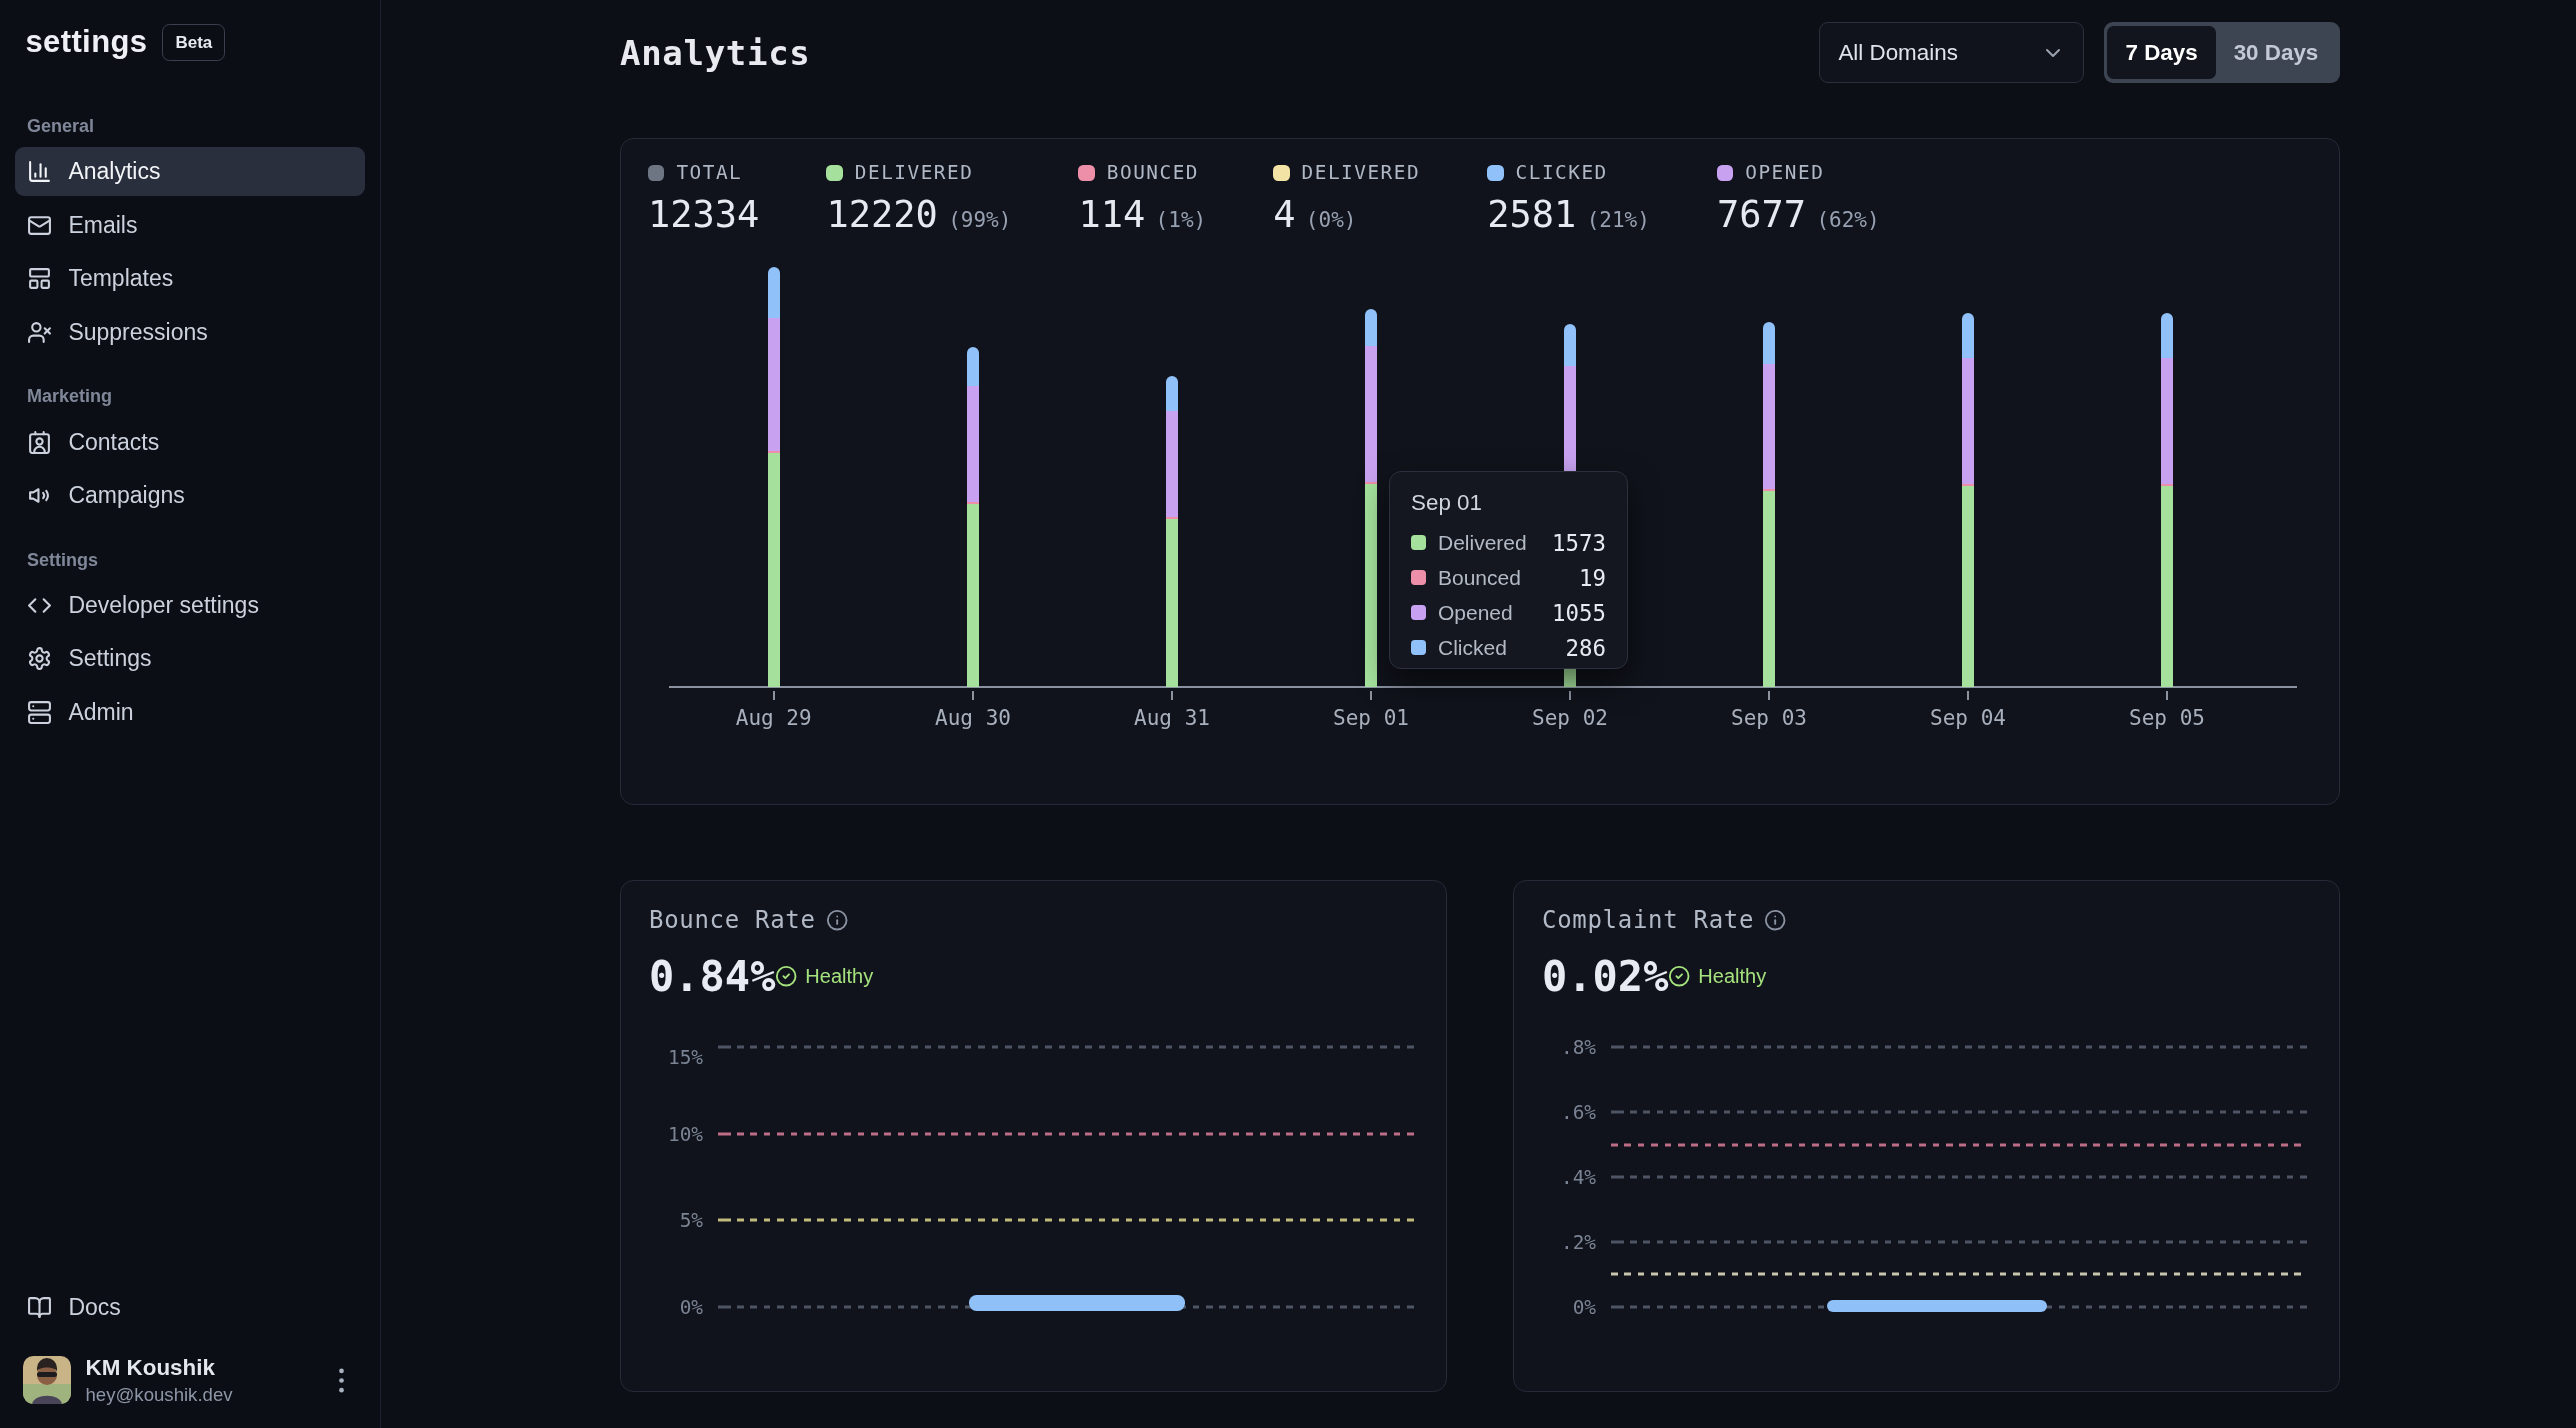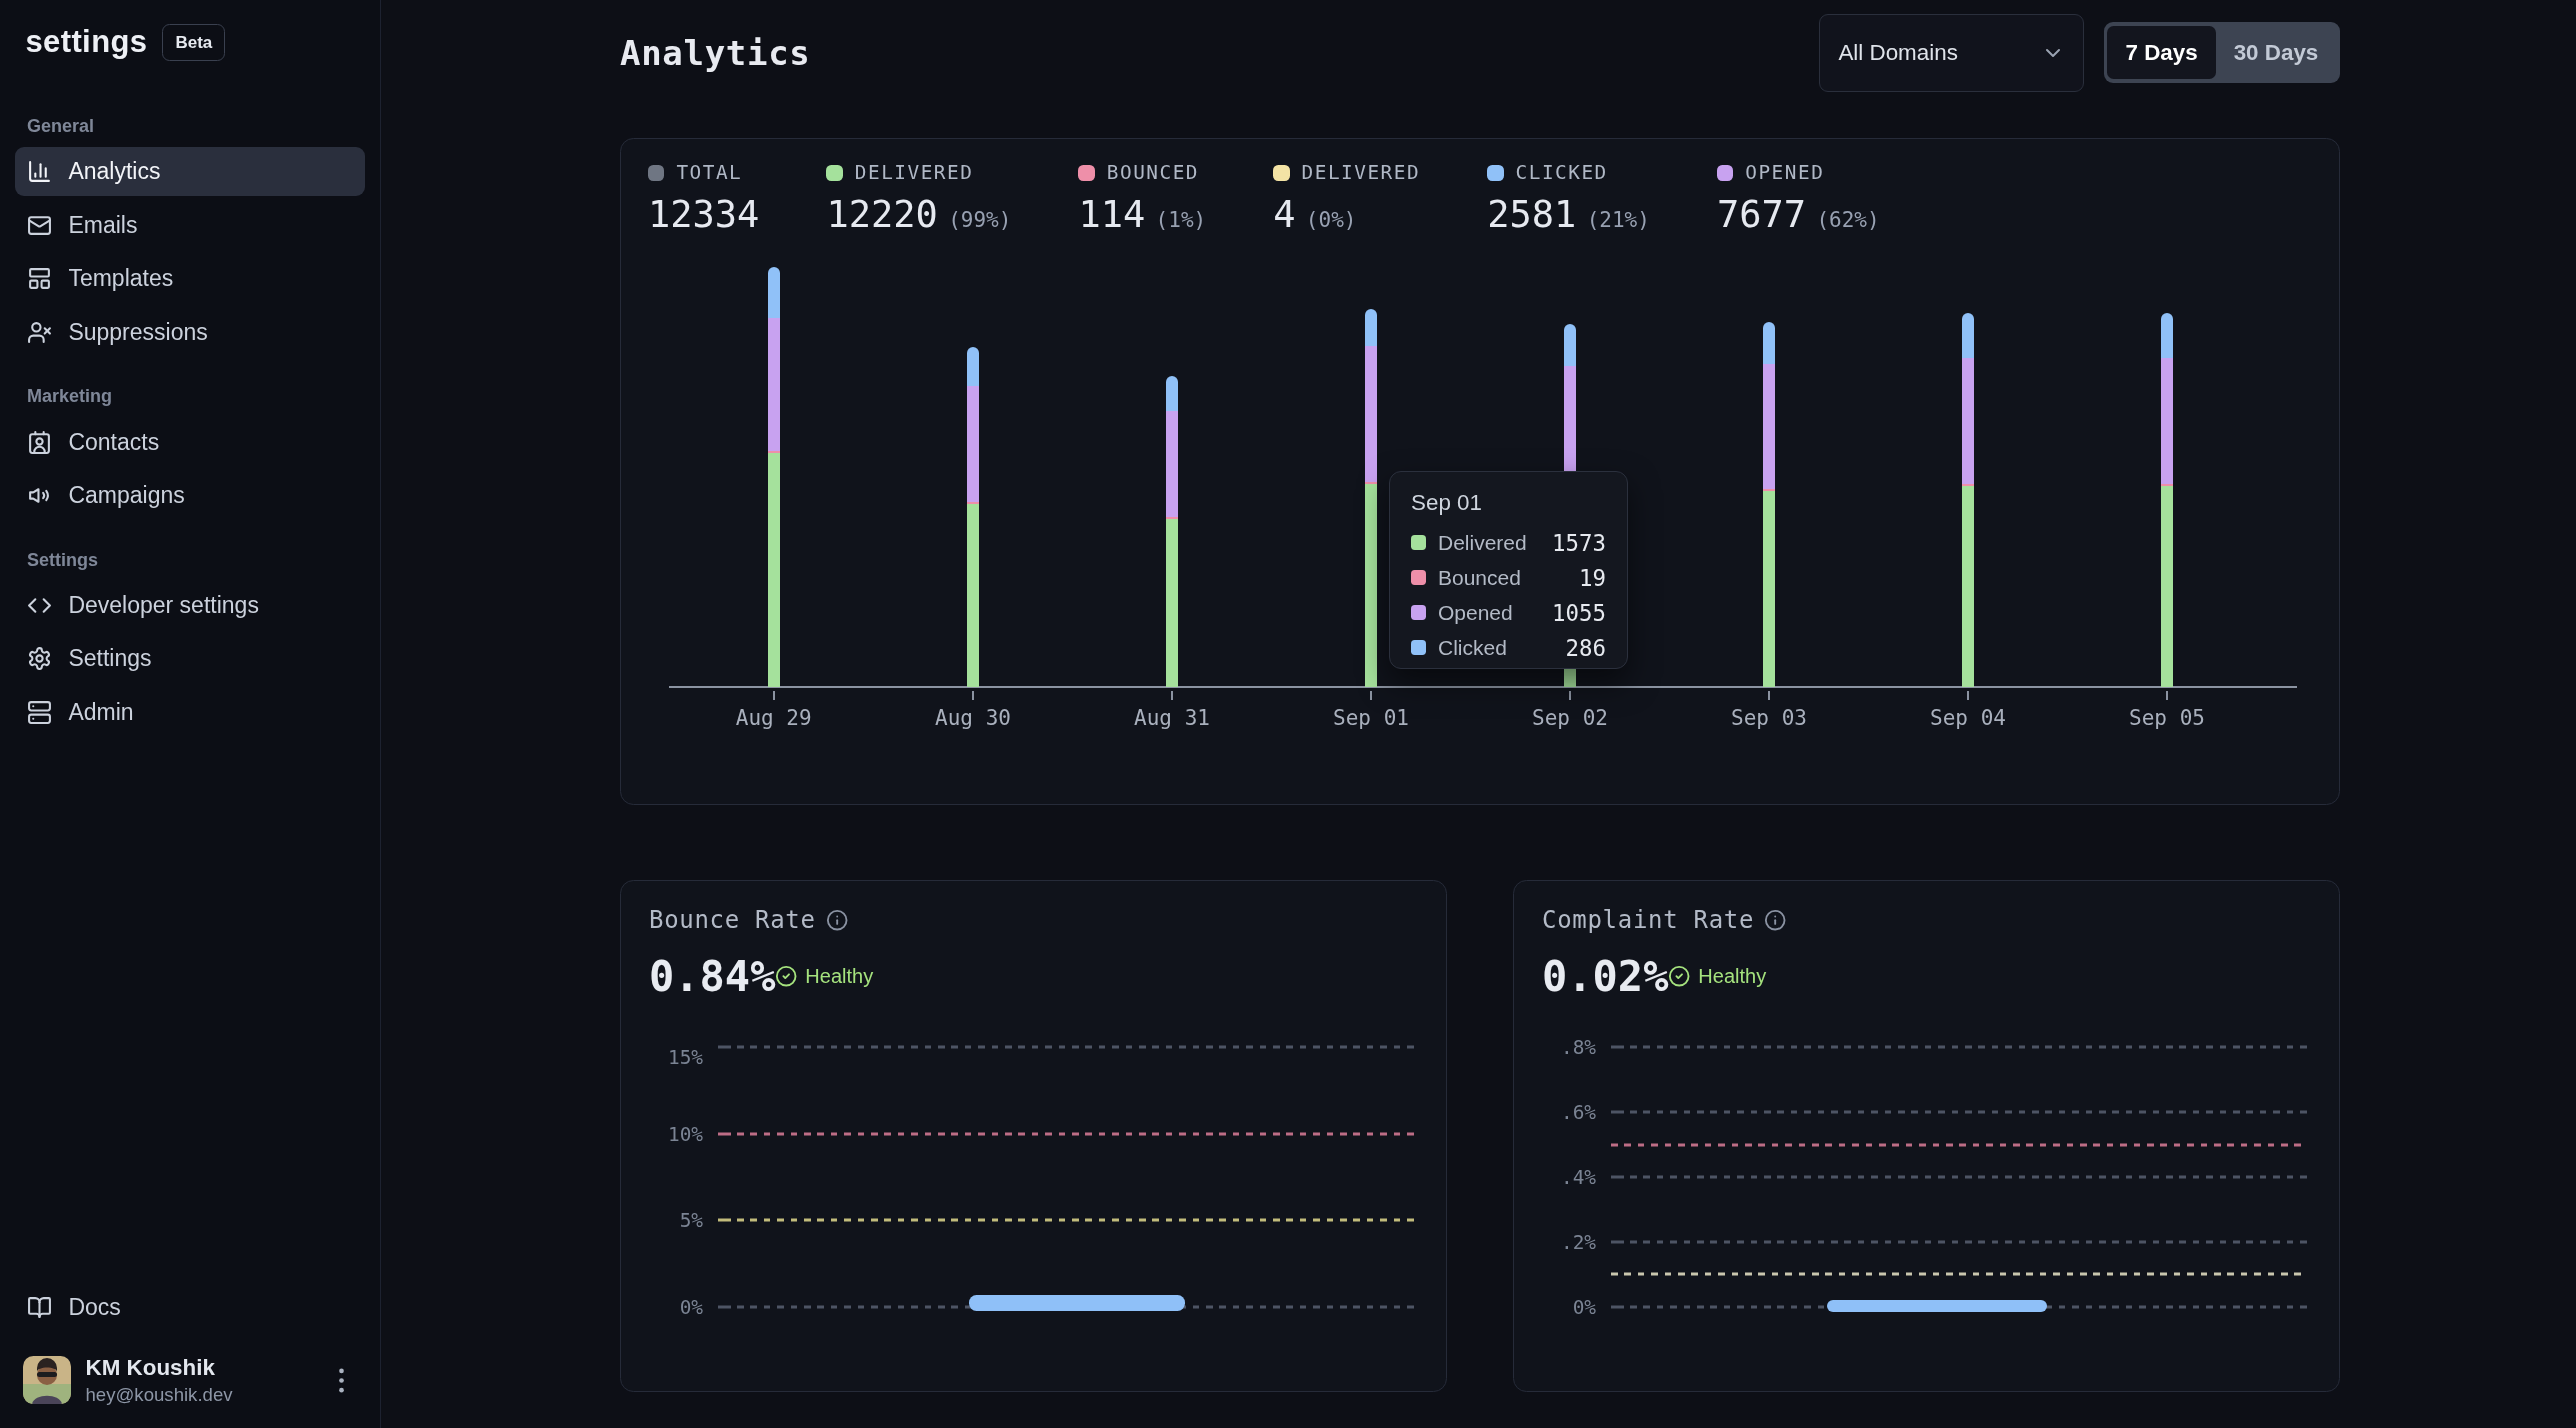--- a/index.html
+++ b/index.html
@@ -43,21 +43,21 @@
   .user-email { font-size:18.6px; color:#8d96a6; margin-top:3px; }
   .dots-btn { width:33px; height:33px; color:#aab2c0; cursor:pointer; }
 
   
   .main { flex:1; padding:21px 236px 0 239px; }
   .page-header { display:flex; align-items:center; justify-content:space-between; height:63px; }
   .page-title { font-size:34px; font-weight:700; letter-spacing:0.7px; color:#e8eaf0; }
   .controls { display:flex; align-items:center; gap:19.4px; }
   .select {
     display:flex; align-items:center; justify-content:space-between; gap:22.4px;
-    width:265px; height:78px; border:1.5px solid #2a2f3c; border-radius:9px;
+    width:265px; height:61px; border:1.5px solid #2a2f3c; border-radius:9px;
     padding:0 18px; font-size:22.4px; color:#dfe3ea; cursor:pointer; background:#11131c;
   }
   .select .chev { width:24px; height:24px; color:#9aa3b2; }
   .toggle { display:flex; align-items:stretch; background:#3d4452; border-radius:9px; padding:3.7px; height:61px; }
   .toggle-btn {
     display:flex; align-items:center; font-size:22.4px; font-weight:600; padding:0 18px;
     color:#c3cad6; border-radius:6.7px; cursor:pointer; border:none; background:transparent;
     font-family:"Liberation Sans", sans-serif;
   }
   .toggle-btn.active { background:#13151e; color:#ffffff; }

